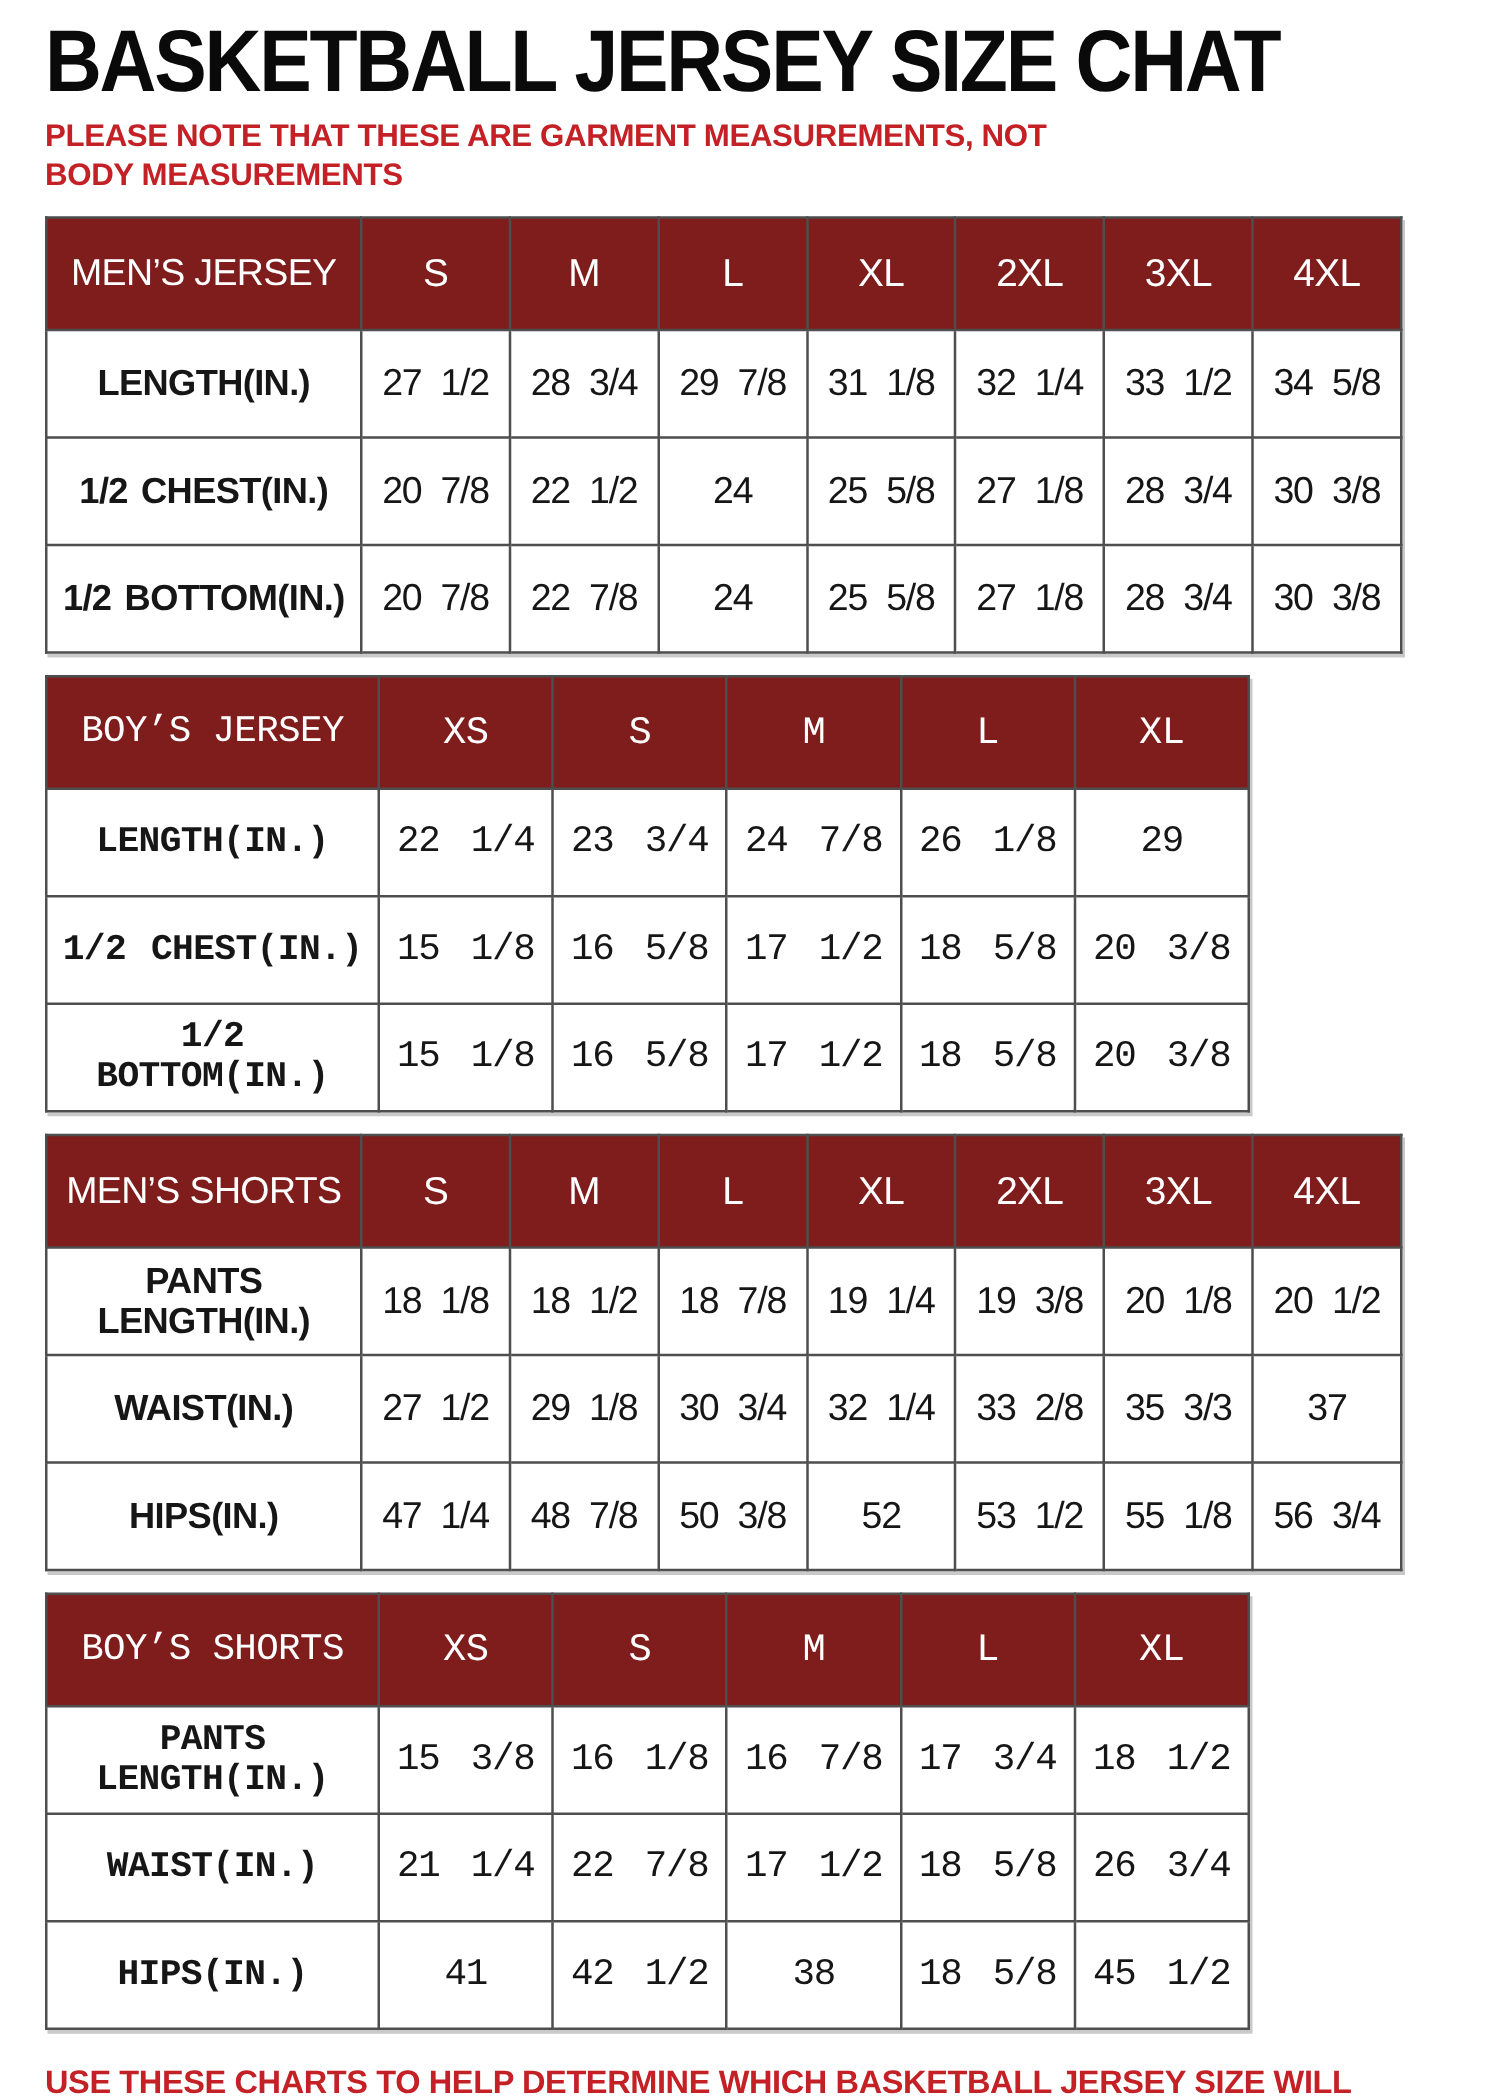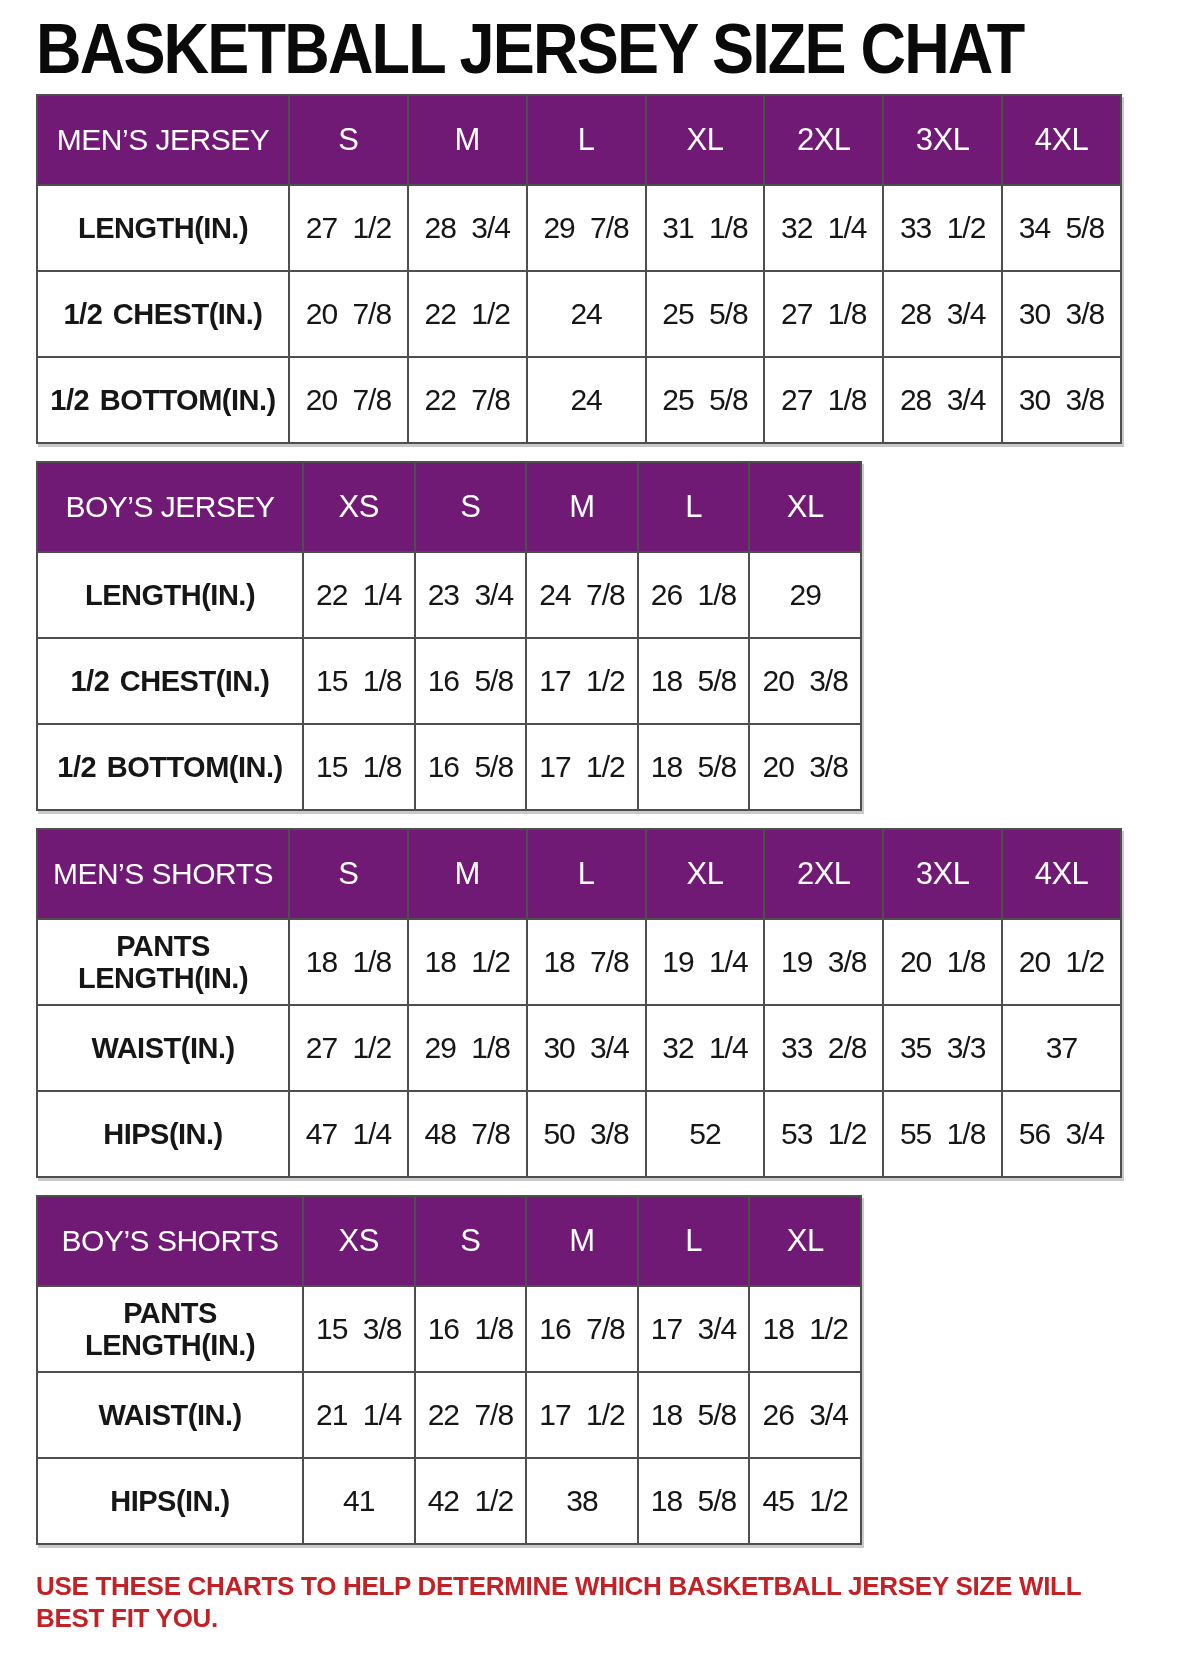--- a/index.html
+++ b/index.html
@@ -15,44 +15,45 @@
     color:#c42127; font-weight:700; font-size:25px; line-height:1.22;
     letter-spacing:-0.3px; max-width:820px; margin:0 0 18px 0;
   }
   .note-bottom { max-width:1060px; margin:26px 0 0 0; font-size:26px; }
 
   table.size-table {
     border-collapse:collapse; table-layout:fixed; margin:0 0 17px 0;
     background:#ffffff; box-shadow:2px 3px 0 #c9c9c9;
   }
   table.wide { width:1086px; }
-  table.narrow { width:826px; }
+  table.narrow { width:964px;font-family:Liberation Mono, monospace; }
   .size-table th, .size-table td {
     border:2px solid #4e4e4e; text-align:center; vertical-align:middle; padding:4px 6px;
   }
   .size-table thead th {
-    background:#701a75; color:#ffffff; font-weight:400; font-size:31px;
+    background:#7f1d1d; color:#ffffff; font-weight:400; font-size:31px;
     height:80px; letter-spacing:-0.5px;
   }
   table.wide  thead th:first-child { width:238px; font-size:30px; }
   table.narrow thead th:first-child { width:252px; font-size:30px; }
   .size-table tbody td {
     font-size:30px; height:76px; letter-spacing:-1px; word-spacing:8px; color:#161616;
   }
   .size-table tbody td.rowlabel {
     font-weight:700; font-size:29px; letter-spacing:-0.5px; word-spacing:3px;
     white-space:pre-line; line-height:1.12;margin-left:45px;
   }
 </style>
 </head>
 <body>
 
 <div class="page">
   <h1 class="main-title">BASKETBALL JERSEY SIZE CHAT</h1>
 
+  <p class="note">PLEASE NOTE THAT THESE ARE GARMENT MEASUREMENTS, NOT BODY MEASUREMENTS</p>
 
   <table class="size-table wide">
       <thead>
         <tr>
           <th>MEN’S JERSEY</th>
           <th>S</th>
           <th>M</th>
           <th>L</th>
           <th>XL</th>
           <th>2XL</th>

